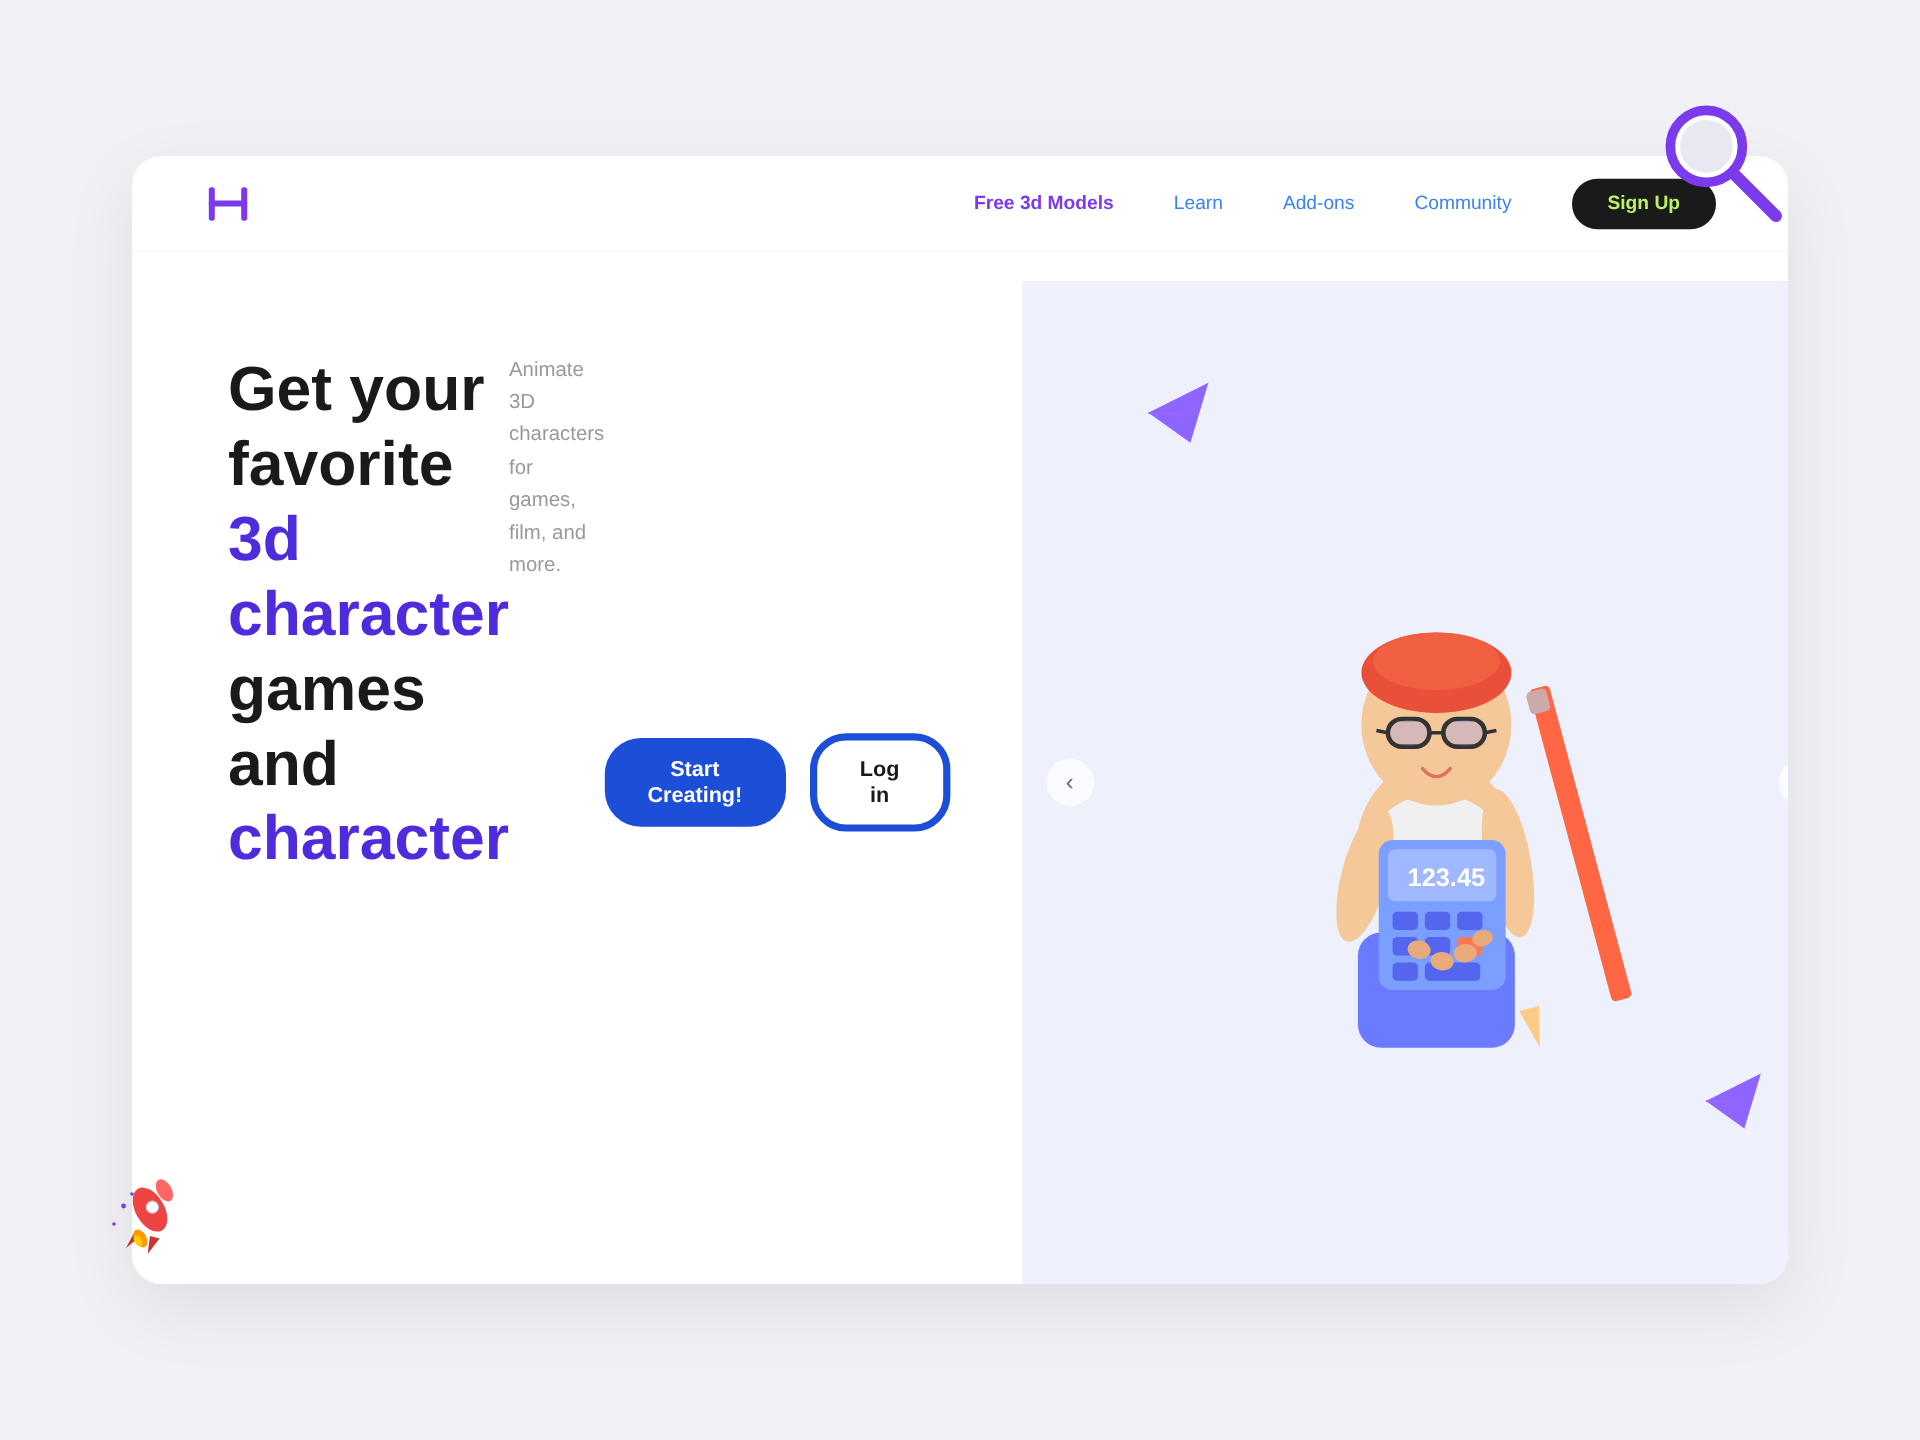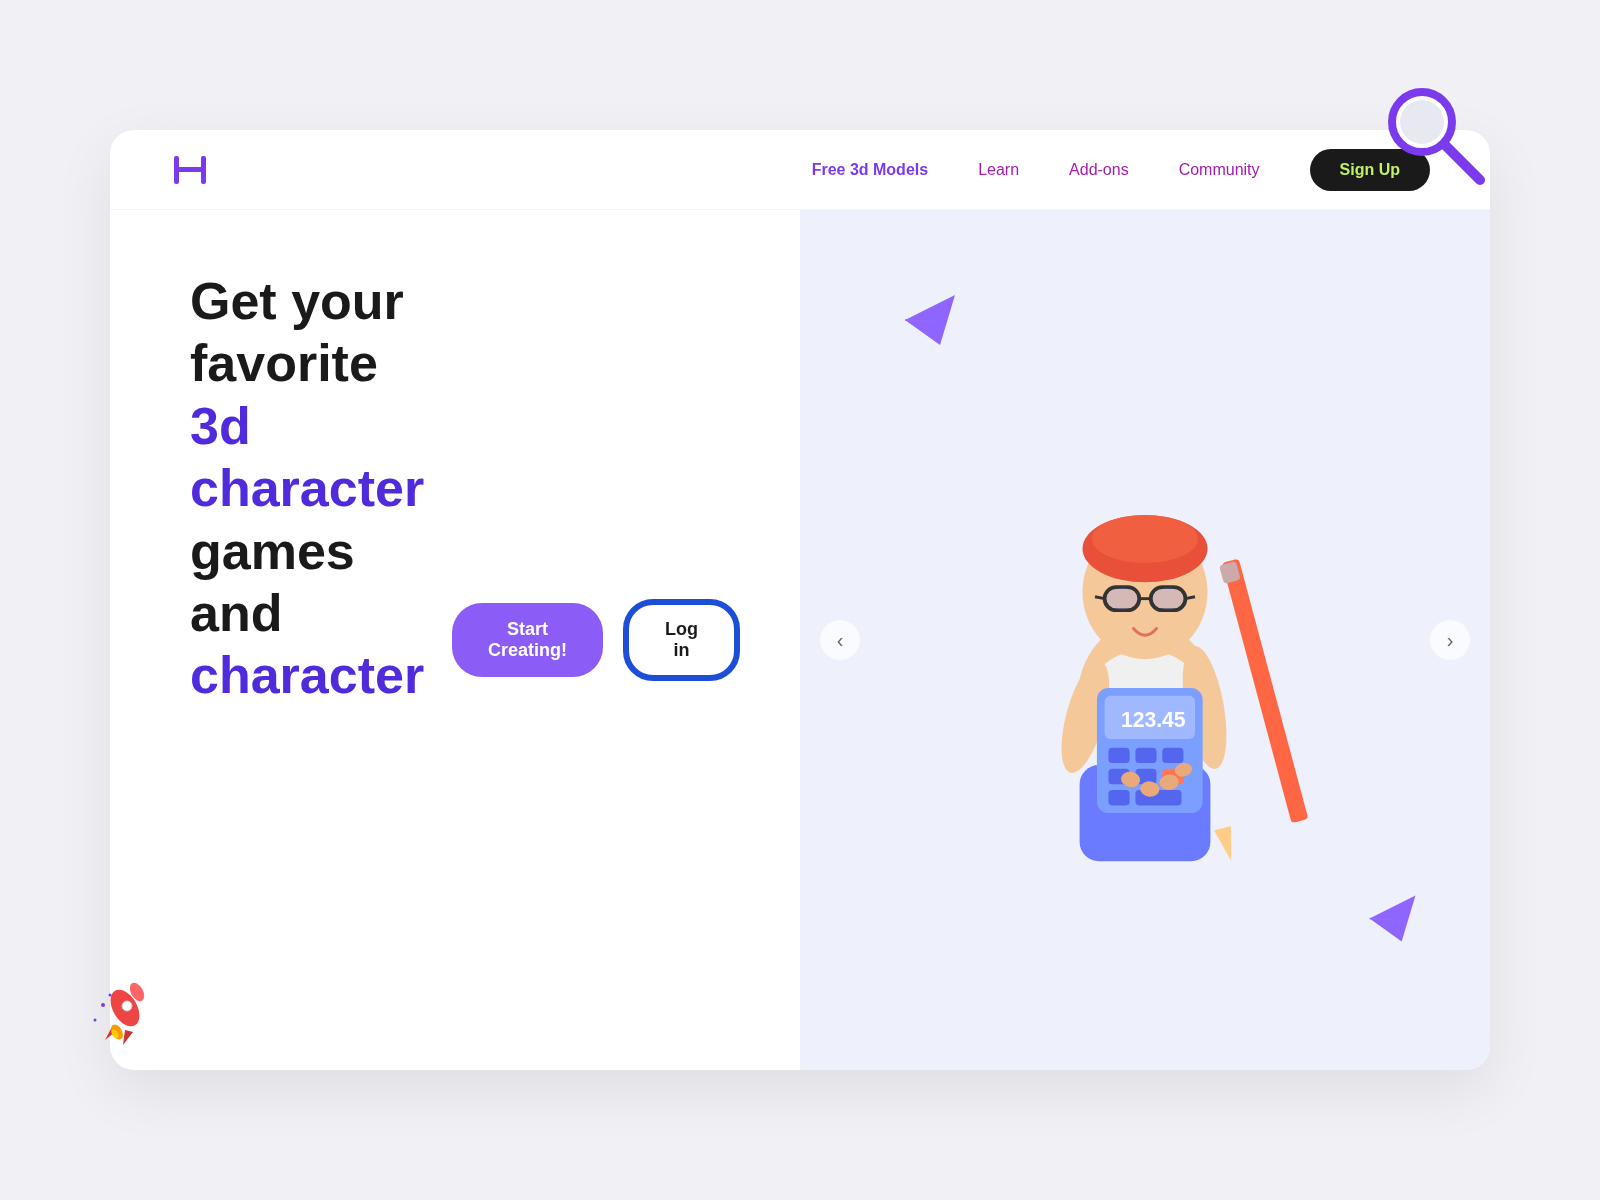--- a/index.html
+++ b/index.html
@@ -44,20 +44,21 @@
       top: 130px;
       left: 110px;
       right: 110px;
       bottom: 130px;
       background: #ffffff;
       border-radius: 24px;
       box-shadow: 0 20px 60px rgba(0,0,0,0.08);
       overflow: hidden;
       display: flex;
       flex-direction: column;
+      gap: 24px;
     }
 
     
     .navbar {
       display: flex;
       align-items: center;
       padding: 0 60px;
       height: 80px;
       flex-shrink: 0;
       border-bottom: 1px solid #f5f5f5;
@@ -77,21 +78,21 @@
 
     .nav-links {
       display: flex;
       align-items: center;
       gap: 50px;
       margin-right: 50px;
     }
 
     .nav-link {
       font-size: 16px;
-      color: #a21caf;
+      color: #3b82f6;
       cursor: pointer;
       text-decoration: none;
     }
 
     .nav-link.active {
       color: #7c3aed;
       font-weight: 600;
     }
 
     .signup-btn {
@@ -146,21 +147,21 @@
       line-height: 1.6;
     }
 
     .cta-buttons {
       display: flex;
       gap: 20px;
       align-items: center;
     }
 
     .btn-primary {
-      background: #8b5cf6;
+      background: #1d4ed8;
       color: #fff;
       border: none;
       border-radius: 30px;
       padding: 16px 36px;
       font-size: 18px;
       font-weight: 700;
       cursor: pointer;
     }
 
     .btn-secondary {
@@ -318,20 +319,21 @@
 
     <div class="content-area">
 
       <div class="left-section">
         <h1 class="hero-title">
           <span>Get your favorite</span><br>
           <span class="highlight-purple">3d character</span><span> games</span><br>
           <span>and </span><span class="highlight-green">character</span>
         </h1>
 
+        <p class="hero-subtitle">Animate 3D characters for games, film, and more.</p>
 
         <div class="cta-buttons">
           <button class="btn-primary">Start Creating!</button>
           <button class="btn-secondary">Log in</button>
         </div>
 
       </div>
 
       <div class="right-section">
 

